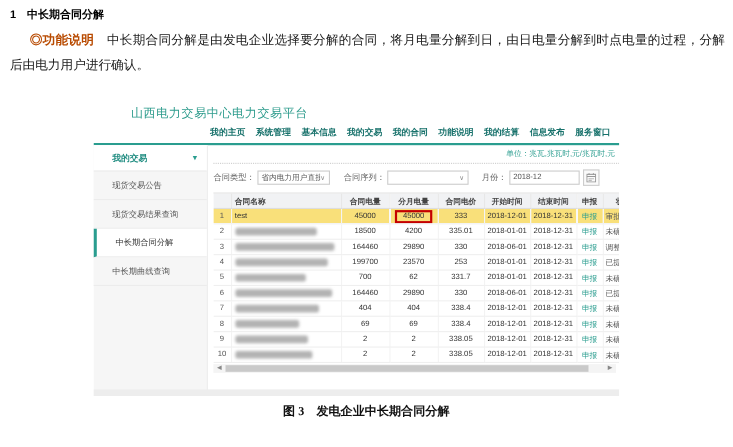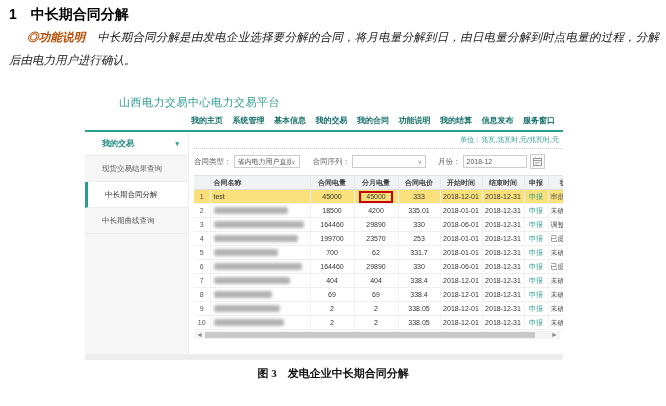--- a/index.html
+++ b/index.html
@@ -1,23 +1,23 @@
 <!DOCTYPE html>
 <html><head>
 <meta charset="utf-8">
 <style>
   html,body{margin:0;padding:0;}
   body{width:666px;height:406px;position:relative;background:#fff;overflow:hidden;
        font-family:"Liberation Sans",sans-serif;}
 
   
-  .doc-heading{position:absolute;top:6px;left:9px;font-size:14px;font-weight:bold;
+  .doc-heading{position:absolute;top:6px;left:9px;font-size:10px;font-weight:bold;
                color:#000;font-family:"Liberation Sans",sans-serif;text-align:right;}
   .doc-para{position:absolute;top:26px;left:9px;width:650px;font-family:"Liberation Serif",serif;
-            font-size:11.5px;line-height:23px;color:#1a1a1a;text-align:justify;text-indent:18px;font-style:italic;}
+            font-size:11.5px;line-height:23px;color:#1a1a1a;text-align:justify;text-indent:18px;}
   .func-label{color:#b84a00;font-weight:bold;font-family:"Liberation Sans",sans-serif;}
   .caption{position:absolute;top:366px;left:0;width:666px;text-align:center;
            font-family:"Liberation Serif",serif;font-weight:bold;font-size:11px;color:#111;}
 
   
   .app{position:absolute;left:85px;top:94px;width:478px;height:266px;overflow:hidden;
        font-family:"Liberation Sans",sans-serif;background:#fff;}
   .app-title{margin:1px 0 0 34px;color:#2e9c8d;font-weight:normal;font-size:11px;letter-spacing:.5px;}
   .nav{display:flex;justify-content:space-between;margin-top:5px;padding:0 8px 4px 106px;
        border-bottom:2px solid #2a9d8f;}
@@ -90,20 +90,21 @@
       <span class="nav-item">我的合同</span>
       <span class="nav-item">功能说明</span>
       <span class="nav-item">我的结算</span>
       <span class="nav-item">信息发布</span>
       <span class="nav-item">服务窗口</span>
     </div>
 
   <div class="app-body">
     <div class="sidebar">
         <div class="side-group"><span>我的交易</span><span class="arrow">▾</span></div>
+        <div class="side-item">现货交易公告</div>
         <div class="side-item">现货交易结果查询</div>
         <div class="side-item active">中长期合同分解</div>
         <div class="side-item">中长期曲线查询</div>
       </div>
 
     <div class="main">
       <div class="unit-note">单位：兆瓦,兆瓦时,元/兆瓦时,元</div>
 
       <div class="f-row">
         <span class="f-label">合同类型：</span>

